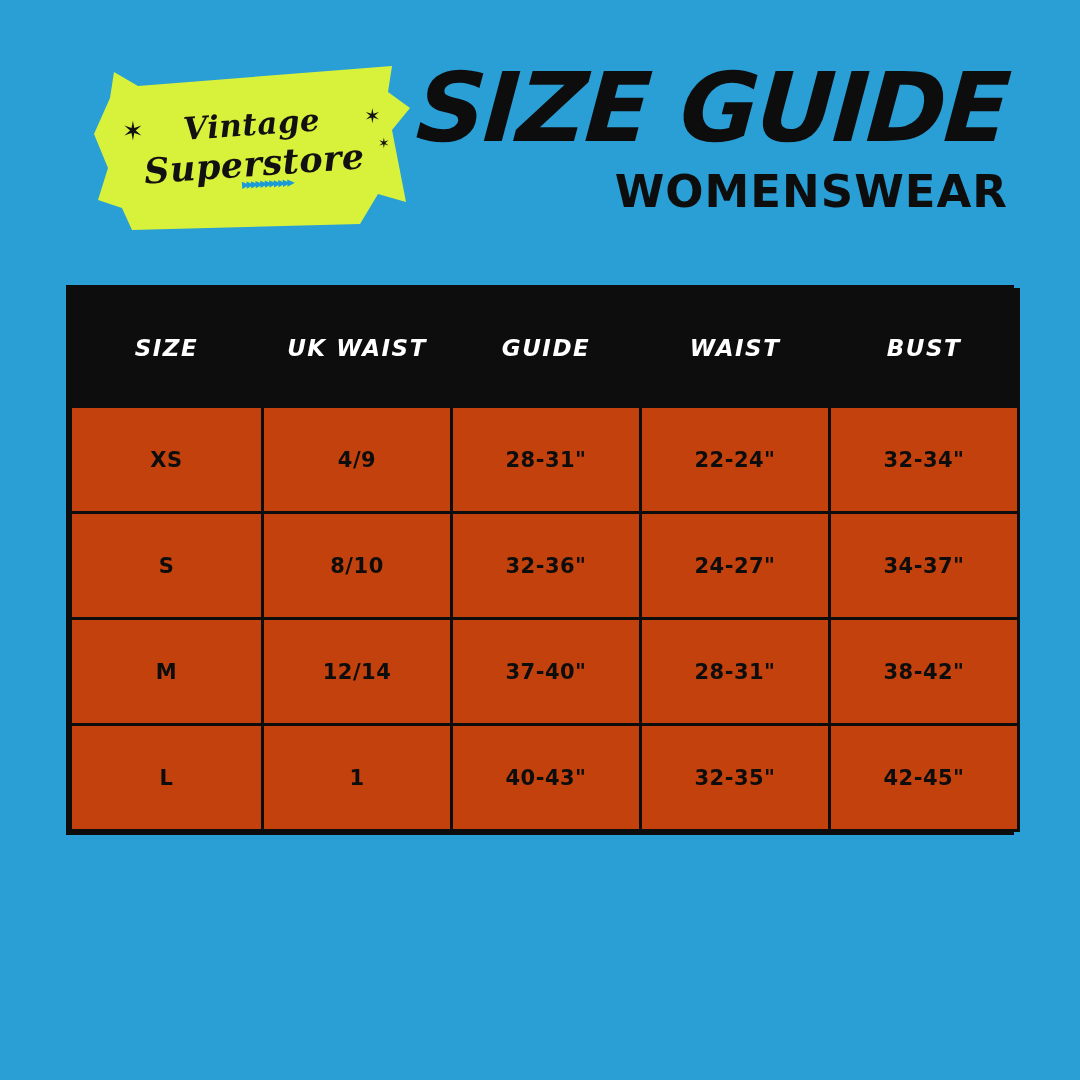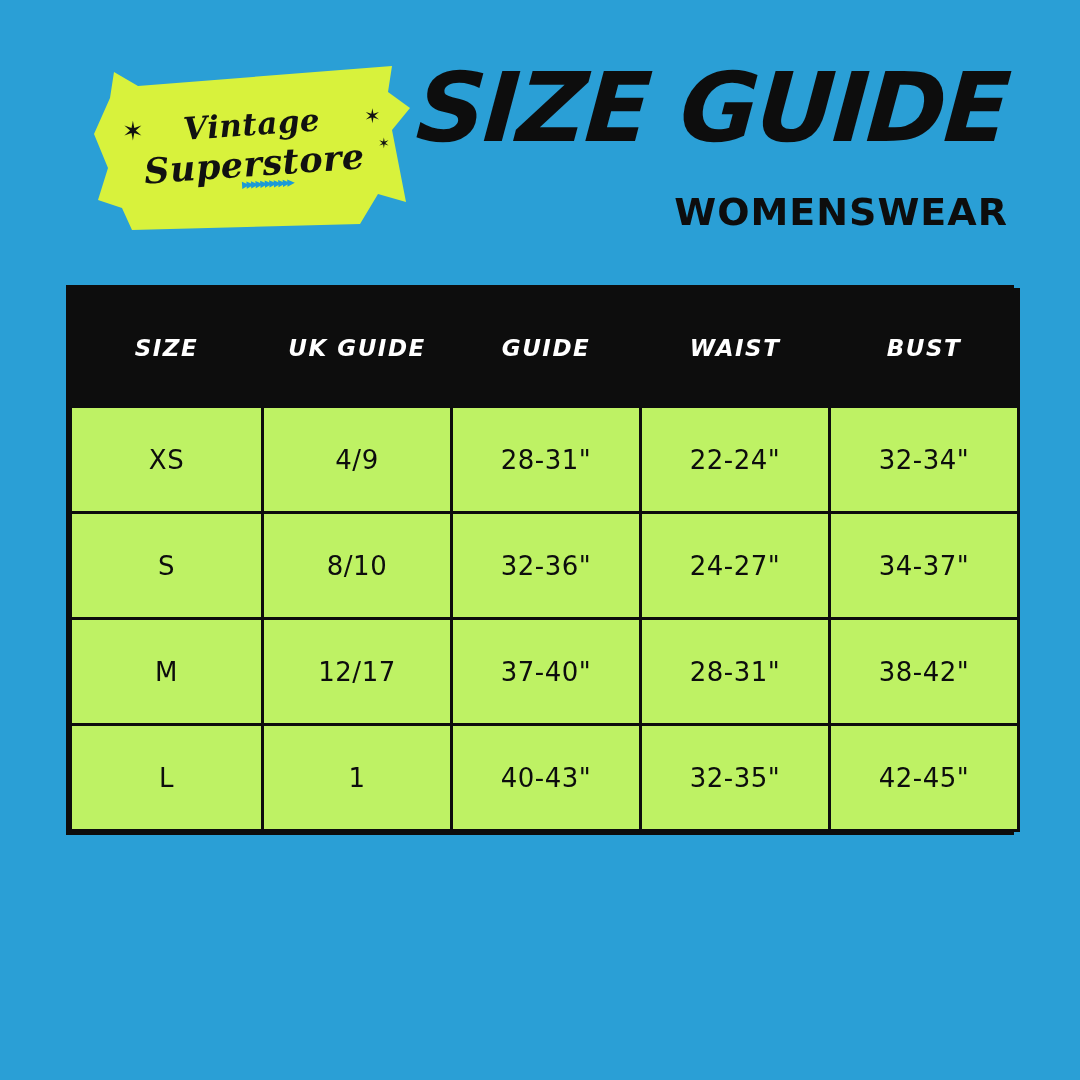--- a/index.html
+++ b/index.html
@@ -108,24 +108,24 @@
     font-size: 96px;
     line-height: 0.96;
     letter-spacing: -2px;
     color: #0d0d0d;
     white-space: nowrap;
     transform: skewX(-4deg);
   }
   .title-sub {
     font-family: "DejaVu Sans", sans-serif;
     font-weight: bold;
-    font-size: 38px;
+    font-size: 45px;
     letter-spacing: 1px;
     color: #0d0d0d;
-    margin-top: 36px;
+    margin-top: 11px;
     white-space: nowrap;
   }
 
   
   .table-wrap {
     position: absolute;
     left: 66px;
     top: 285px;
     width: 948px;
     border: 3px solid #0d0d0d;
@@ -147,26 +147,26 @@
     color: #ffffff;
     height: 112px;
     font-family: "DejaVu Sans", sans-serif;
     font-style: italic;
     font-weight: bold;
     font-size: 23px;
     letter-spacing: 1.5px;
     border-color: #0d0d0d;
   }
   tbody td {
-    background: #bef264;
+    background: #c2410c;
     color: #0d0d0d;
     height: 101px;
     font-family: "DejaVu Sans", sans-serif;
-    font-weight: normal;
-    font-size: 26px;
+    font-weight: bold;
+    font-size: 21px;
     letter-spacing: 0.5px;
   }
   .col-size { width: 192px; }
   .col-uk { width: 189px; }
   .col-bust { width: 189px; }
   .col-waist { width: 189px; }
   .col-hips { width: 189px; }
 </style>
 </head>
 <body>
@@ -201,21 +201,21 @@
       <colgroup>
         <col class="col-size">
         <col class="col-uk">
         <col class="col-bust">
         <col class="col-waist">
         <col class="col-hips">
       </colgroup>
       <thead>
         <tr>
           <th>SIZE</th>
-          <th>UK GUIDE</th>
+          <th>UK WAIST</th>
           <th>GUIDE</th>
           <th>WAIST</th>
           <th>BUST</th>
         </tr>
       </thead>
       <tbody>
         <tr>
           <td>XS</td>
           <td>4/9</td>
           <td>28-31"</td>
@@ -224,21 +224,21 @@
         </tr>
         <tr>
           <td>S</td>
           <td>8/10</td>
           <td>32-36"</td>
           <td>24-27"</td>
           <td>34-37"</td>
         </tr>
         <tr>
           <td>M</td>
-          <td>12/17</td>
+          <td>12/14</td>
           <td>37-40"</td>
           <td>28-31"</td>
           <td>38-42"</td>
         </tr>
         <tr>
           <td>L</td>
           <td>1</td>
           <td>40-43"</td>
           <td>32-35"</td>
           <td>42-45"</td>

